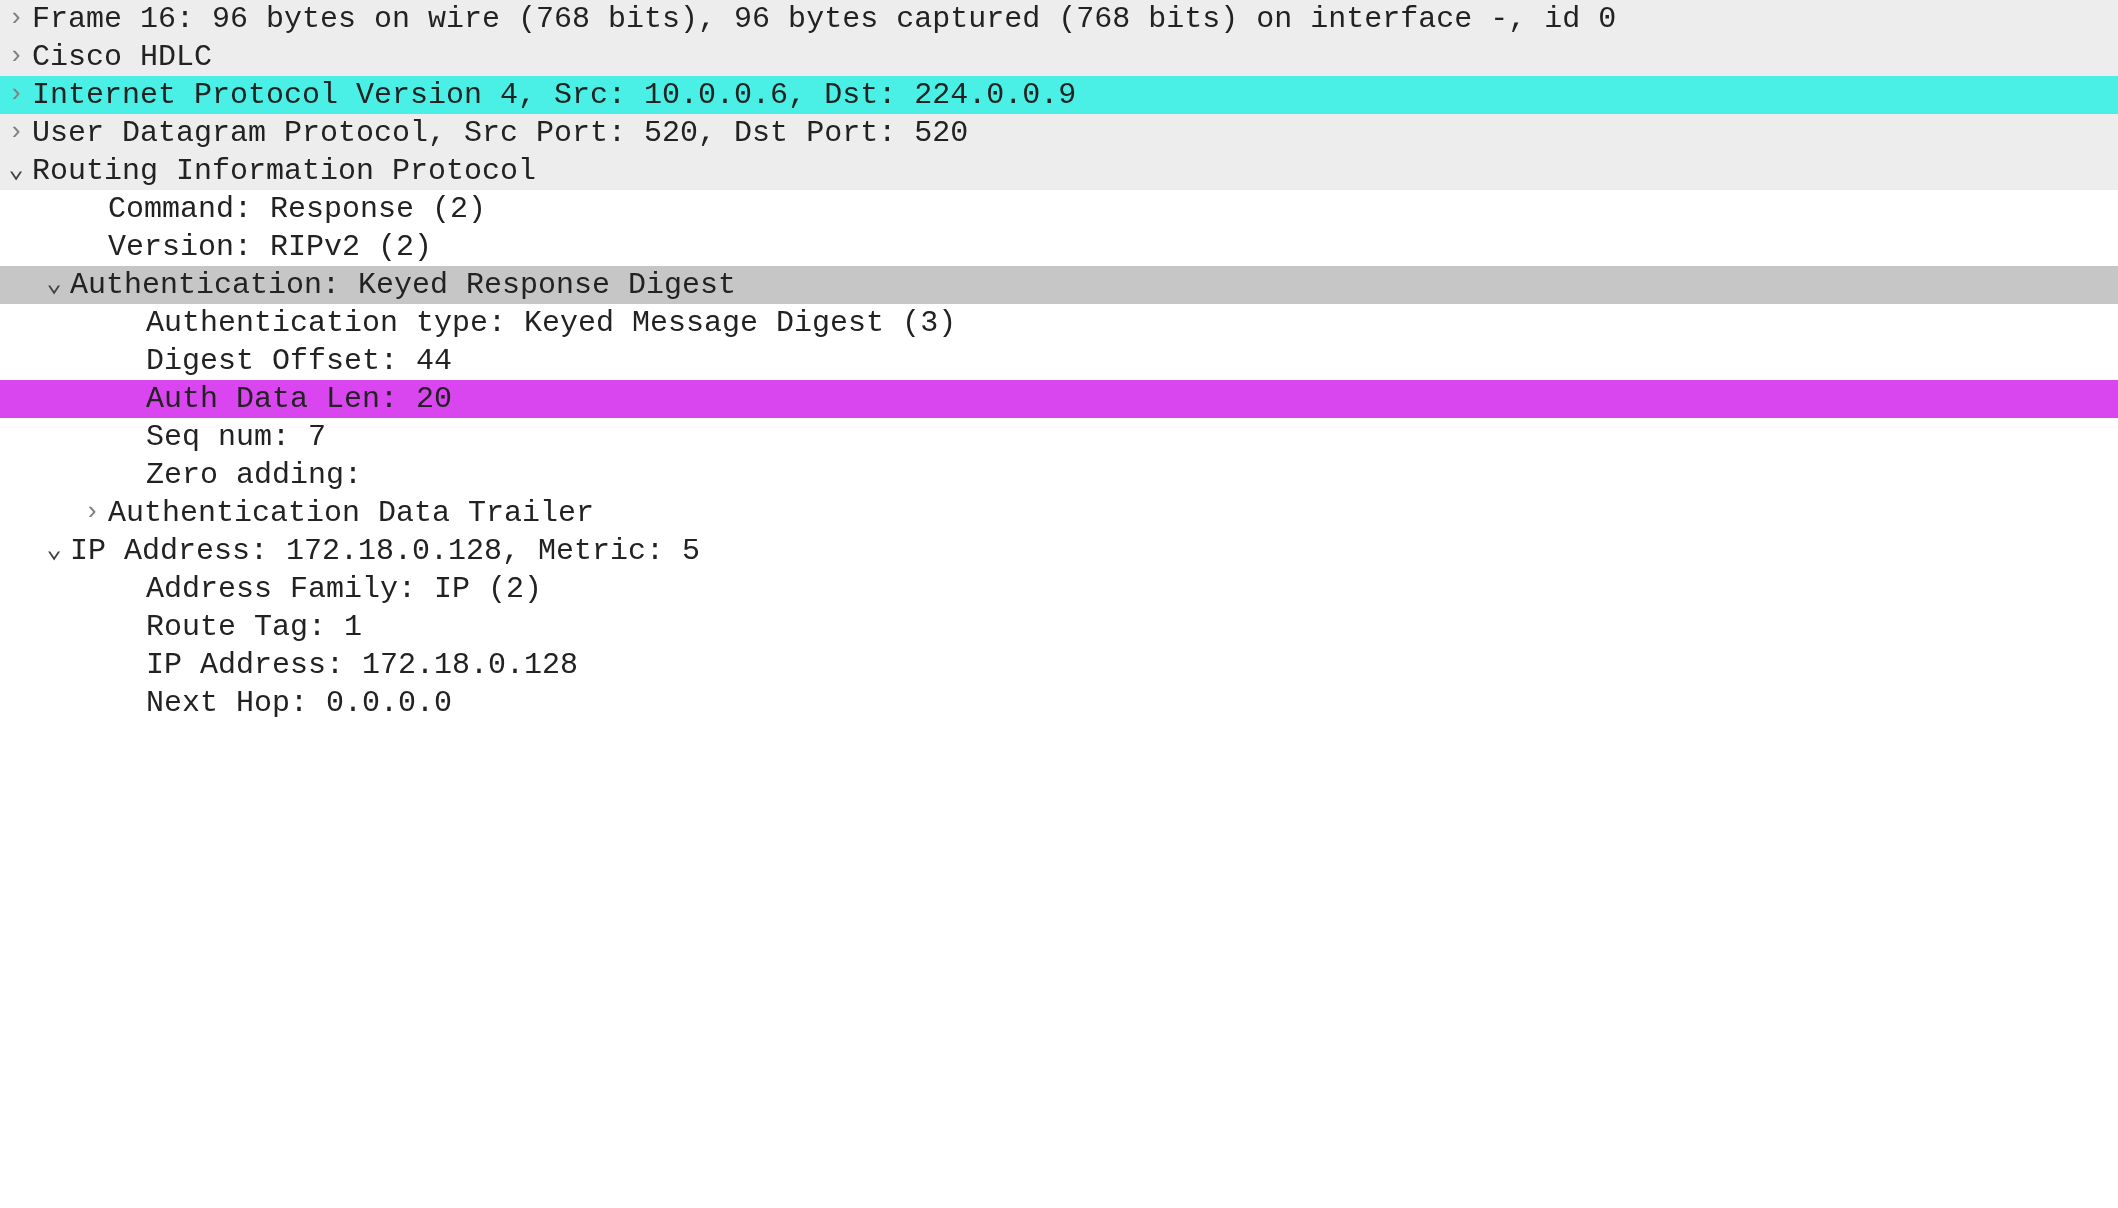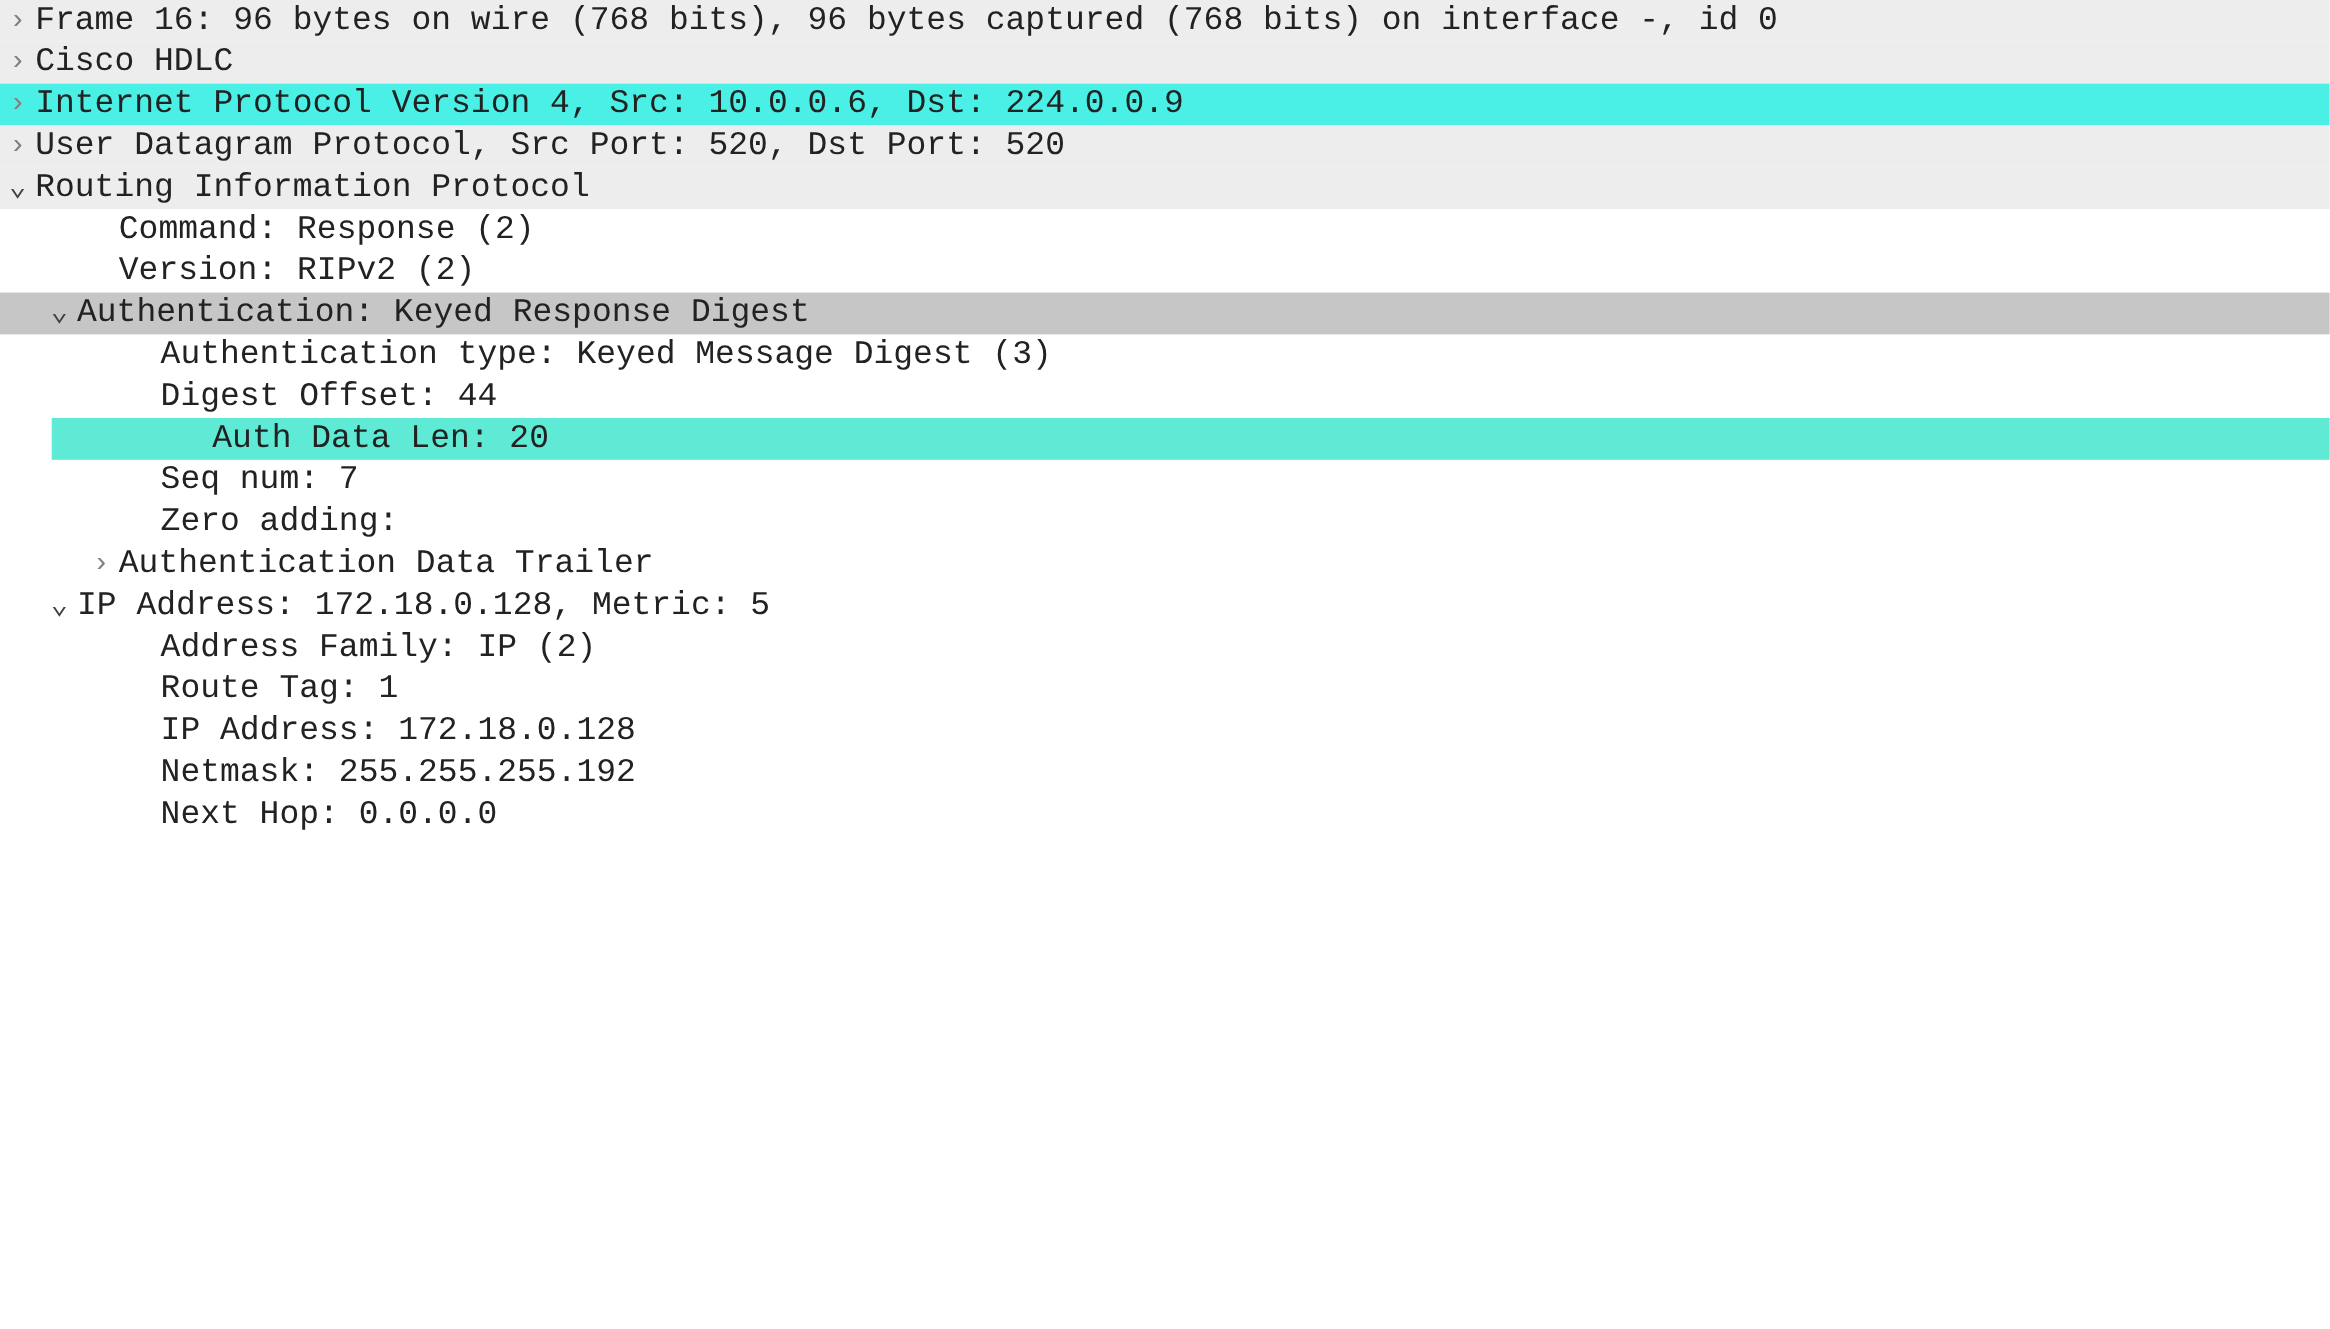--- a/index.html
+++ b/index.html
@@ -33,21 +33,21 @@
   .toggle.open { color: #404040; }
   .spacer {
     display: inline-block;
   }
   .w0 { width: 0px; }
   .w1 { width: 38px; }
   .w2 { width: 76px; }
   .bg-gray { background: #ededed; }
   .bg-cyan { background: #4af0e5; }
   .bg-sel  { background: #c6c6c6; }
-  .bg-blue { background: #5eead4; margin-left: 47px; }
+  .bg-blue { background: #d946ef; }
   .txt {
     flex: 1 1 auto;
   }
 </style>
 </head>
 <body>
 
 <div class="tree" id="tree">
     <div class="row bg-gray"><span class="spacer w0"></span><span class="toggle">›</span><span class="txt">Frame 16: 96 bytes on wire (768 bits), 96 bytes captured (768 bits) on interface -, id 0</span></div>
     <div class="row bg-gray"><span class="spacer w0"></span><span class="toggle">›</span><span class="txt">Cisco HDLC</span></div>
@@ -60,15 +60,14 @@
     <div class="row "><span class="spacer w2"></span><span class="toggle"> </span><span class="spacer" style="width: 38px;"></span><span class="txt">Authentication type: Keyed Message Digest (3)</span></div>
     <div class="row "><span class="spacer w2"></span><span class="toggle"> </span><span class="spacer" style="width: 38px;"></span><span class="txt">Digest Offset: 44</span></div>
     <div class="row bg-blue"><span class="spacer w2"></span><span class="toggle"> </span><span class="spacer" style="width: 38px;"></span><span class="txt">Auth Data Len: 20</span></div>
     <div class="row "><span class="spacer w2"></span><span class="toggle"> </span><span class="spacer" style="width: 38px;"></span><span class="txt">Seq num: 7</span></div>
     <div class="row "><span class="spacer w2"></span><span class="toggle"> </span><span class="spacer" style="width: 38px;"></span><span class="txt">Zero adding:</span></div>
     <div class="row "><span class="spacer w2"></span><span class="toggle">›</span><span class="txt">Authentication Data Trailer</span></div>
     <div class="row "><span class="spacer w1"></span><span class="toggle open">⌄</span><span class="txt">IP Address: 172.18.0.128, Metric: 5</span></div>
     <div class="row "><span class="spacer w2"></span><span class="toggle"> </span><span class="spacer" style="width: 38px;"></span><span class="txt">Address Family: IP (2)</span></div>
     <div class="row "><span class="spacer w2"></span><span class="toggle"> </span><span class="spacer" style="width: 38px;"></span><span class="txt">Route Tag: 1</span></div>
     <div class="row "><span class="spacer w2"></span><span class="toggle"> </span><span class="spacer" style="width: 38px;"></span><span class="txt">IP Address: 172.18.0.128</span></div>
-    <div class="row "><span class="spacer w2"></span><span class="toggle"> </span><span class="spacer" style="width: 38px;"></span><span class="txt">Netmask: 255.255.255.192</span></div>
     <div class="row "><span class="spacer w2"></span><span class="toggle"> </span><span class="spacer" style="width: 38px;"></span><span class="txt">Next Hop: 0.0.0.0</span></div>
   </div>
 
 </body></html>

